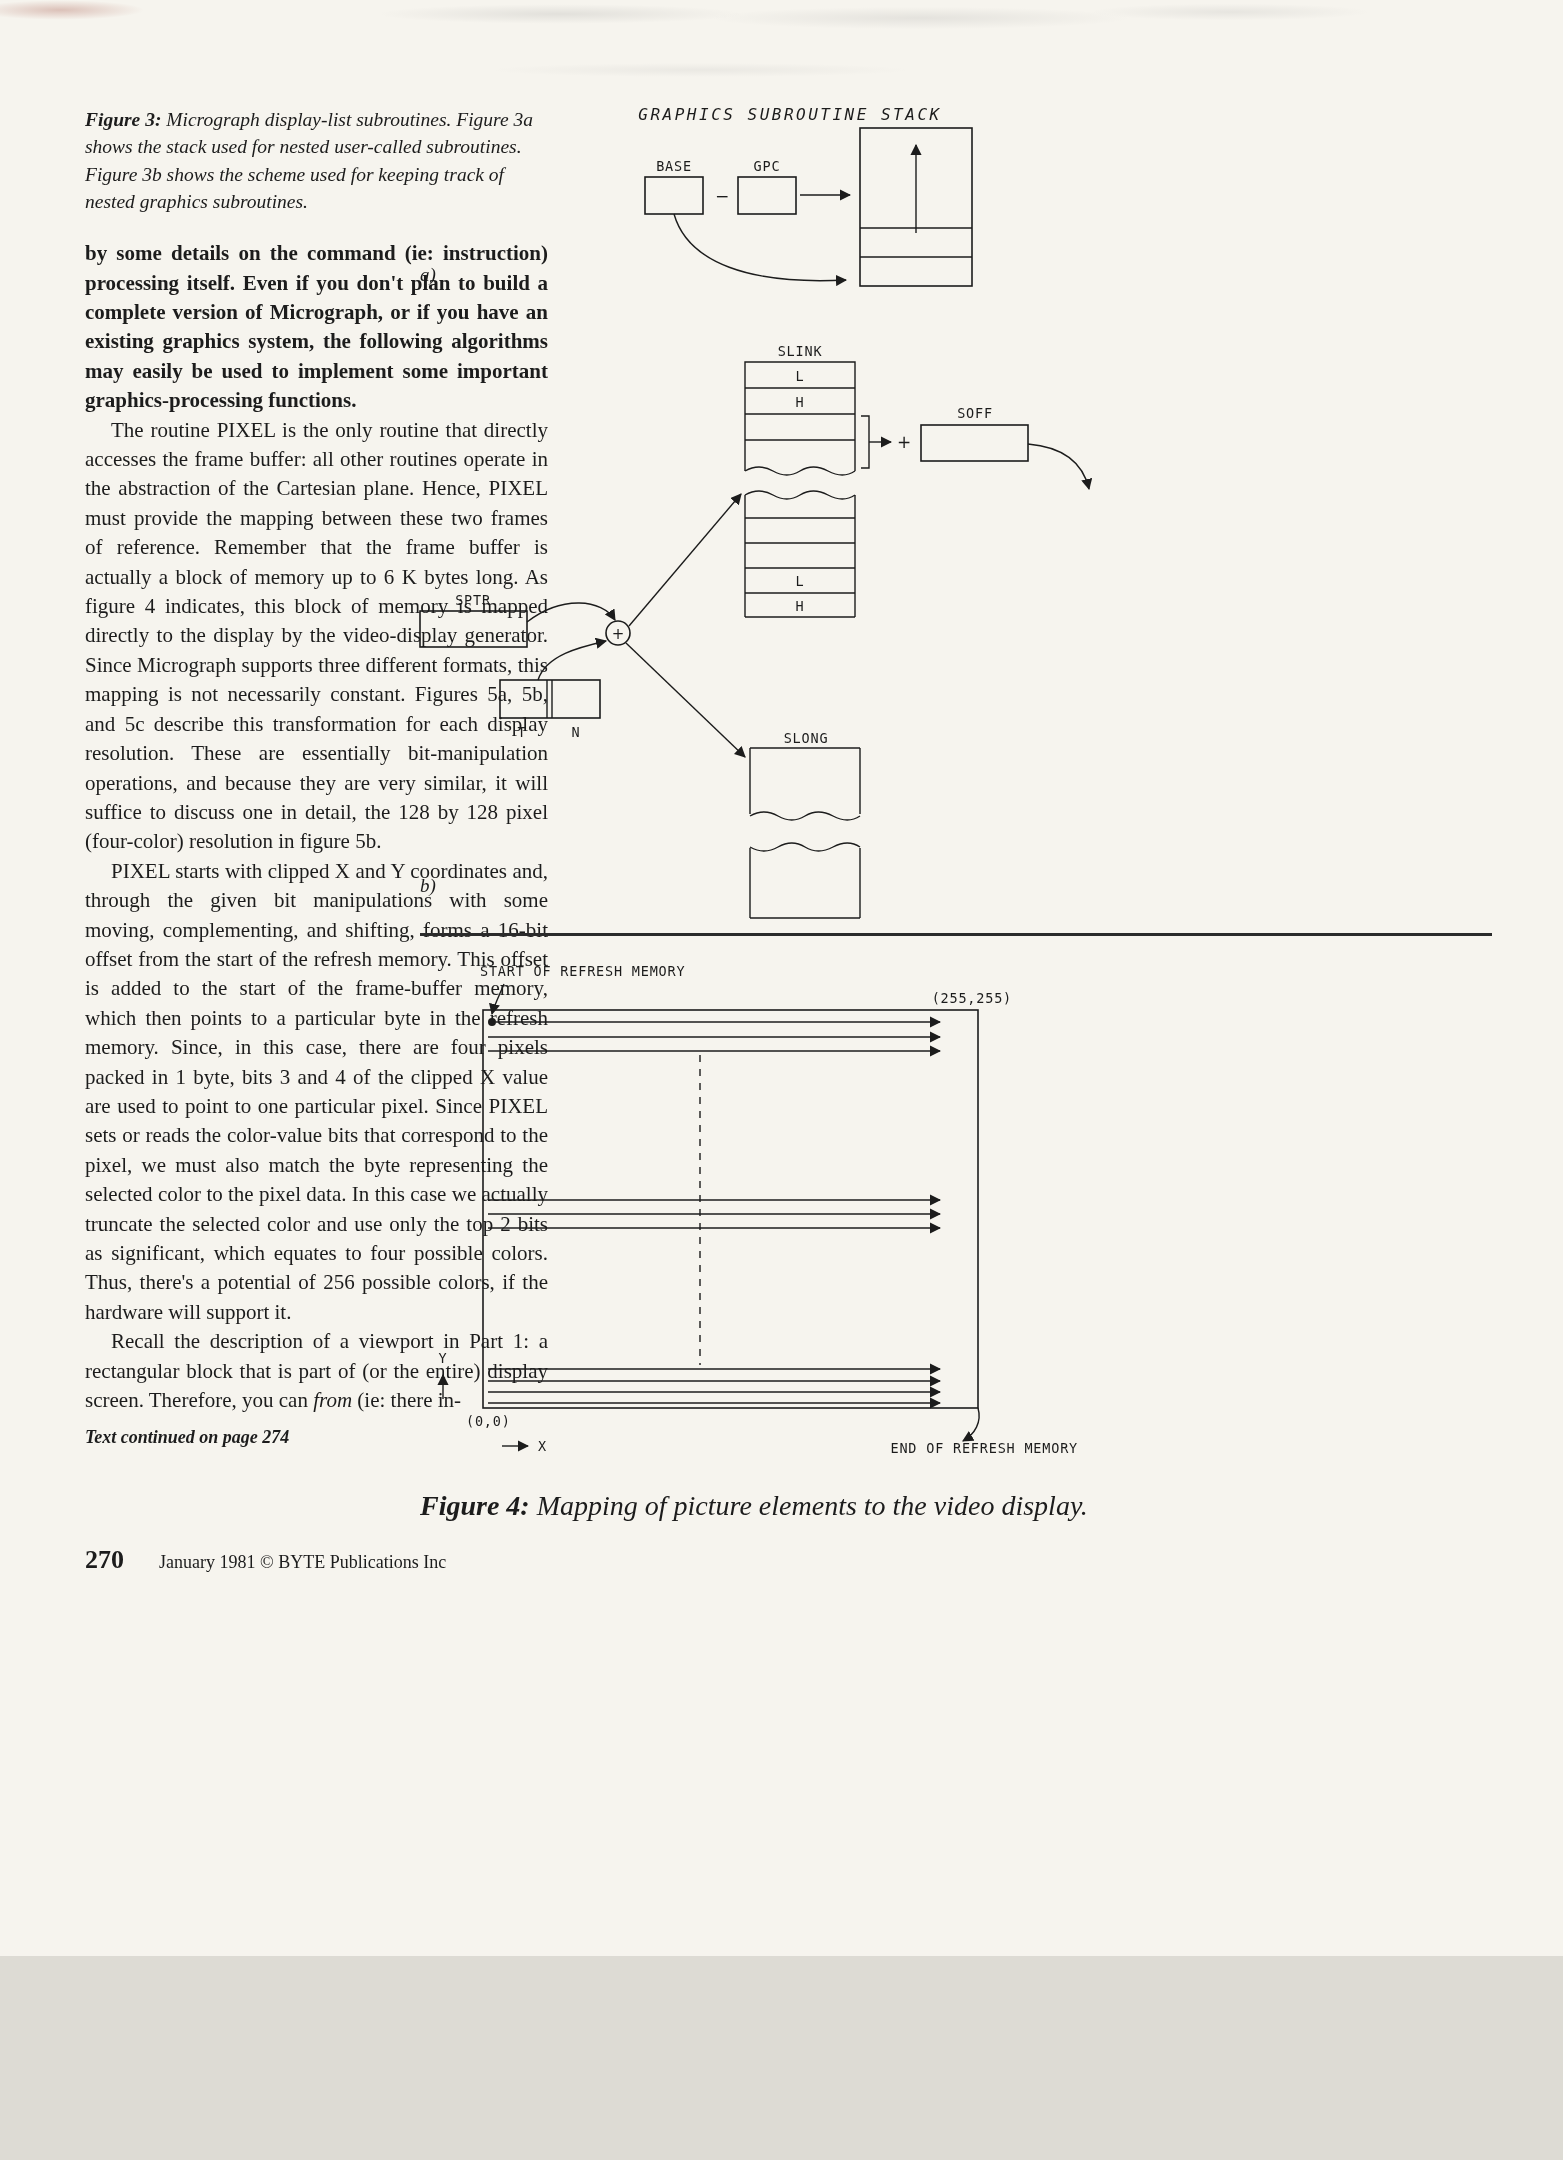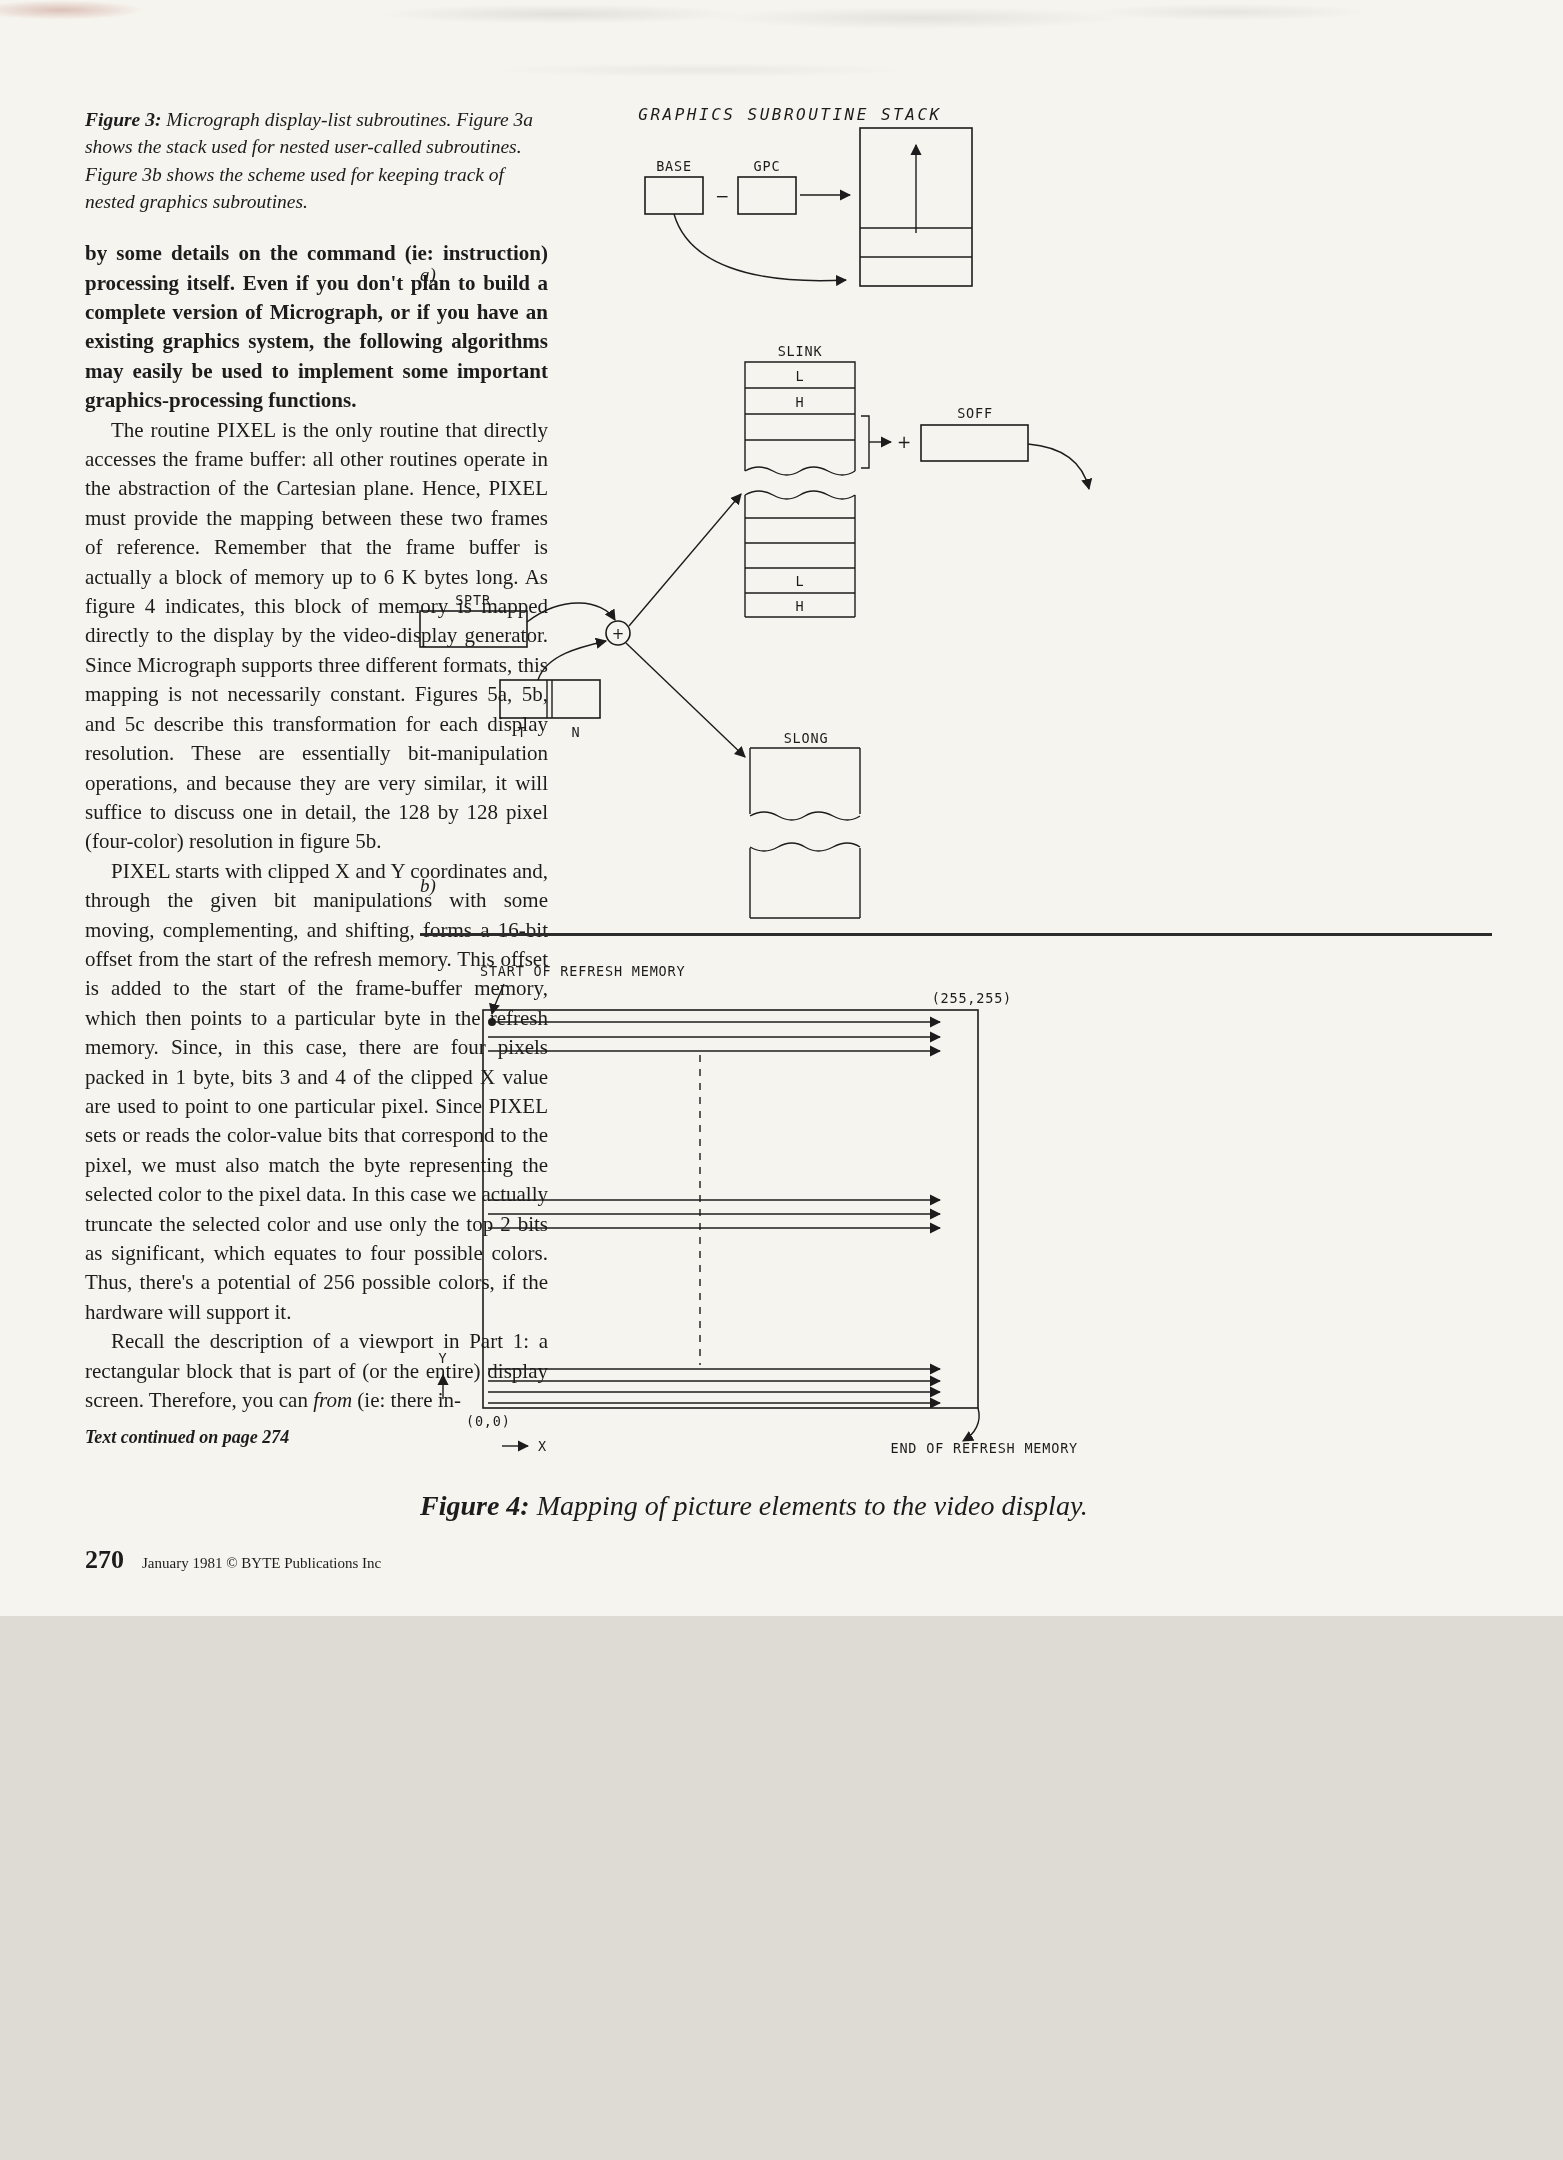--- a/index.html
+++ b/index.html
@@ -1,18 +1,18 @@
 <!DOCTYPE html>
 <html><head>
 <meta charset="utf-8">
 <style>
   * { margin:0; padding:0; box-sizing:border-box; }
   html, body { background:#dddbd4; }
   .page {
-    position:relative; width:1563px; height:1616px;
+    position:relative; width:1563px; height:1956px;
     background:#f6f4ee; color:#1c1c1c;
     font-family:"Liberation Serif", serif;
     overflow:hidden;
   }
   .artifact-top {
     position:absolute; left:0; top:0; width:100%; height:90px; pointer-events:none;
     background-image:
       radial-gradient(ellipse 120px 14px at 60px 10px, rgba(150,60,45,.28), transparent 70%),
       radial-gradient(ellipse 260px 14px at 560px 14px, rgba(120,120,120,.16), transparent 70%),
       radial-gradient(ellipse 300px 16px at 920px 18px, rgba(120,120,120,.14), transparent 70%),
@@ -27,21 +27,21 @@
   .left-col { position:absolute; left:85px; top:106px; width:463px; }
   .fig-caption { font-size:19.5px; line-height:1.4; margin-bottom:24px; }
   .fig-caption b { font-weight:bold; font-style:italic; }
   .fig-caption i { font-style:italic; }
   .body-text { font-size:21px; line-height:29.4px; text-align:justify; }
   .para { margin:0; text-indent:26px; }
   .para.no-indent { text-indent:0;font-weight:bold; }
   .continued { text-align:left; padding-right:70px; font-style:italic; font-size:18px; margin-top:8px;font-weight:bold; }
   .footer { position:absolute; left:85px; top:1545px; display:flex; align-items:baseline; gap:18px; }
   .pagenum { font-weight:bold; font-size:26px; }
-  .imprint { font-size:15px; }
+  .imprint { font-size:18px;margin-left:17px; }
   .rule { position:absolute; left:420px; top:933px; width:1072px; height:3px; background:#2b2b2b; }
   .fig4-caption { position:absolute; left:420px; top:1490px; width:700px; font-size:28px; }
   .fig4-caption b { font-weight:bold; font-style:italic; }
   .fig4-caption i { font-style:italic; }
   svg.diagram { position:absolute; overflow:visible; }
   .box { fill:none; stroke:#1c1c1c; stroke-width:1.6; }
   .ln { stroke:#1c1c1c; stroke-width:1.4; fill:none; }
   .lbl { font-family:"DejaVu Sans Mono", monospace; font-size:13.5px; letter-spacing:.8px; fill:#1c1c1c; }
   .ttl { font-family:"DejaVu Sans Mono", monospace; font-style:italic; font-size:16px; letter-spacing:2.5px; fill:#1c1c1c; }
   .part { font-family:"Liberation Serif", serif; font-style:italic; font-size:19px; fill:#1c1c1c; }

